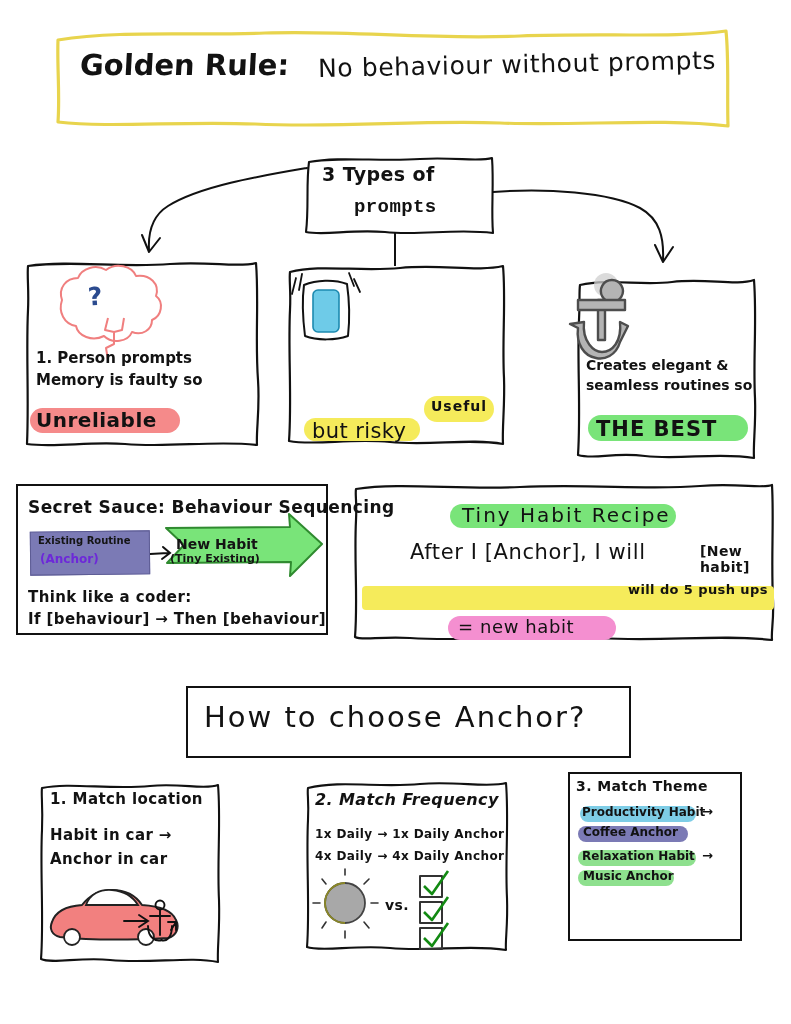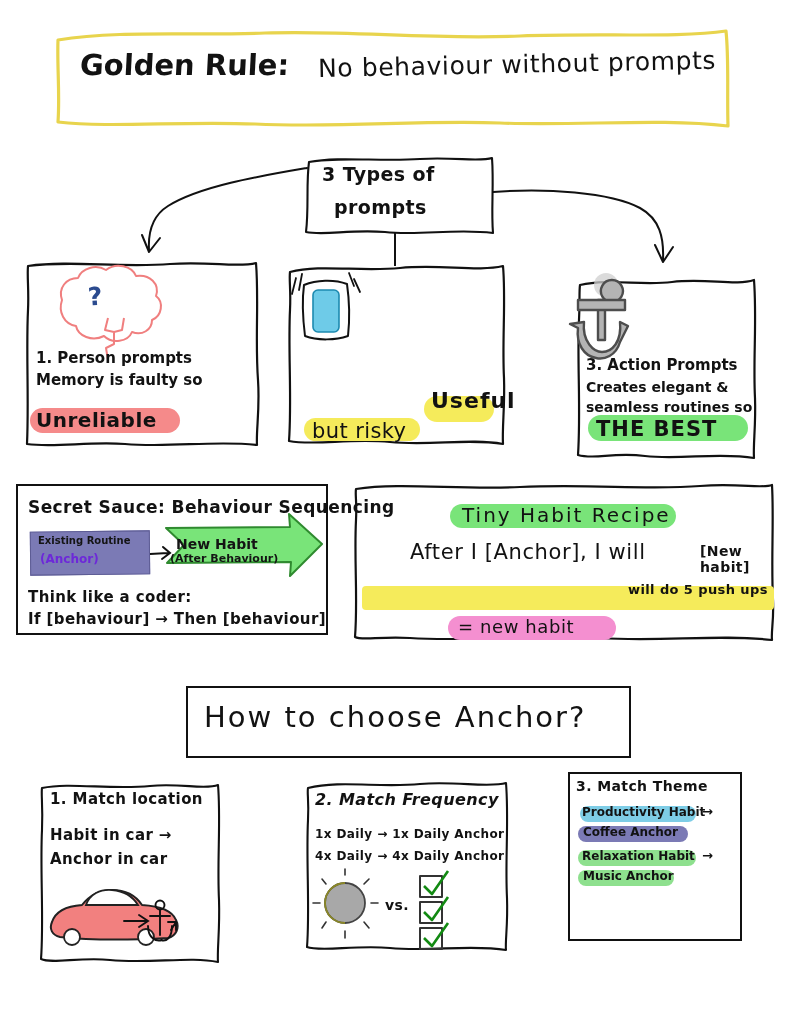--- a/index.html
+++ b/index.html
@@ -15,34 +15,34 @@
   
   .hand{font-family:"DejaVu Sans", sans-serif;font-weight:600;letter-spacing:.4px;}
   .hand-l{font-family:"DejaVu Sans", sans-serif;font-weight:400;letter-spacing:.6px;}
   .fat{font-family:"DejaVu Sans", sans-serif;font-weight:900;letter-spacing:1px;}
   #golden-title{left:80px;top:48px;}
   #golden-title .g1{font-size:29px;font-weight:900;letter-spacing:0px;
       transform:skewX(-3deg);display:inline-block;}
   #golden-sub{left:318px;top:54px;font-size:25px;font-weight:500;
       transform:rotate(-1.2deg);transform-origin:left center;}
   #types-l1{left:322px;top:163px;font-size:19px;font-weight:600;}
-  #types-l2{left:334px;top:196px;font-size:19px;font-weight:600;}
+  #types-l2{left:354px;top:196px;font-size:19px;font-weight:600;font-family:Liberation Mono, monospace;}
 
   
   .card-body{font-size:15px;font-weight:600;line-height:1.45;}
   #p1-text{left:36px;top:348px;width:215px;}
   #p1-q{left:88px;top:282px;font-size:25px;font-weight:700;color:#2b4b8f;
       transform:rotate(-4deg);}
   #p1-hl{left:30px;top:408px;width:150px;height:25px;background:#f58a8a;
       border-radius:13px;}
   #p1-hl-t{left:36px;top:408px;font-size:20px;font-weight:900;letter-spacing:.5px;}
   #p2-text{left:300px;top:350px;width:205px;}
   #p2-hl-useful{left:424px;top:396px;width:70px;height:26px;background:#f5eb5b;
       border-radius:13px;}
-  #p2-hl-useful-t{left:431px;top:388px;font-size:22px;font-weight:900;}
+  #p2-hl-useful-t{left:431px;top:398px;font-size:14px;font-weight:900;}
   #p2-hl-risky{left:304px;top:418px;width:116px;height:23px;background:#f5eb5b;
       border-radius:12px;}
   #p2-hl-risky-t{left:312px;top:419px;font-size:21px;font-weight:400;text-align:right;}
   #p3-text{left:586px;top:355px;width:175px;font-size:14px;}
   #p3-hl{left:588px;top:415px;width:160px;height:26px;background:#79e479;
       border-radius:13px;}
   #p3-hl-t{left:596px;top:417px;font-size:21px;font-weight:900;letter-spacing:1px;}
 
   
   #ss-box{left:16px;top:484px;width:308px;height:147px;border:2px solid #111;}
@@ -227,34 +227,33 @@
   </div>
   <div class="abs" id="p1-hl"></div>
   <div class="abs fat" id="p1-hl-t">Unreliable</div>
 
   <div class="abs" id="p2-hl-useful"></div>
   <div class="abs fat" id="p2-hl-useful-t">Useful</div>
   <div class="abs" id="p2-hl-risky"></div>
   <div class="abs hand" id="p2-hl-risky-t">but risky</div>
 
   <div class="abs card-body" id="p3-text">
-    <div style="font-size:15px">3. Action Prompts</div>
     <div>Creates elegant &amp;</div>
     <div>seamless routines so</div>
   </div>
   <div class="abs" id="p3-hl"></div>
   <div class="abs fat" id="p3-hl-t">THE BEST</div>
 
   <div class="abs" id="ss-box"></div>
   <div class="abs hand" id="ss-title">Secret Sauce: Behaviour Sequencing</div>
   <div class="abs" id="ss-purple"></div>
   <div class="abs" id="ss-purple-t1">Existing Routine</div>
   <div class="abs" id="ss-purple-t2">(Anchor)</div>
   <div class="abs" id="ss-arrow-t1">New Habit</div>
-  <div class="abs" id="ss-arrow-t2">(After Behaviour)</div>
+  <div class="abs" id="ss-arrow-t2">(Tiny Existing)</div>
   <div class="abs hand" id="ss-coder">Think like a coder:</div>
   <div class="abs hand" id="ss-ifthen">If [behaviour] → Then [behaviour]</div>
 
   <div class="abs" id="rp-hl1"></div>
   <div class="abs hand-l" id="rp-t2">After I [Anchor], I will</div>
   <div class="abs hand-l" id="rp-t1">Tiny Habit Recipe</div>
   <div class="abs hand" id="rp-t2b">[New habit]</div>
   <div class="abs" id="rp-hl2"></div>
   <div class="abs hand" id="rp-t3b">will do 5 push ups</div>
   <div class="abs" id="rp-hl3"></div>

